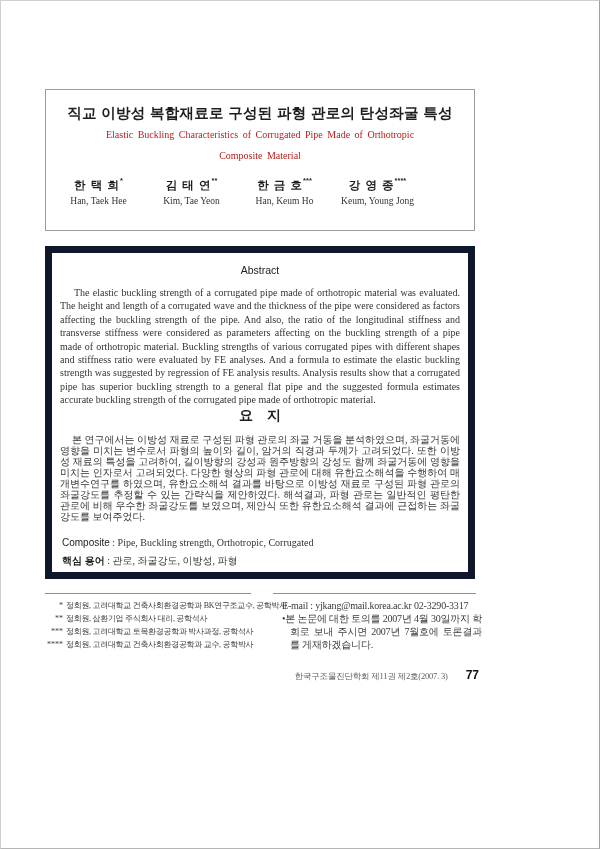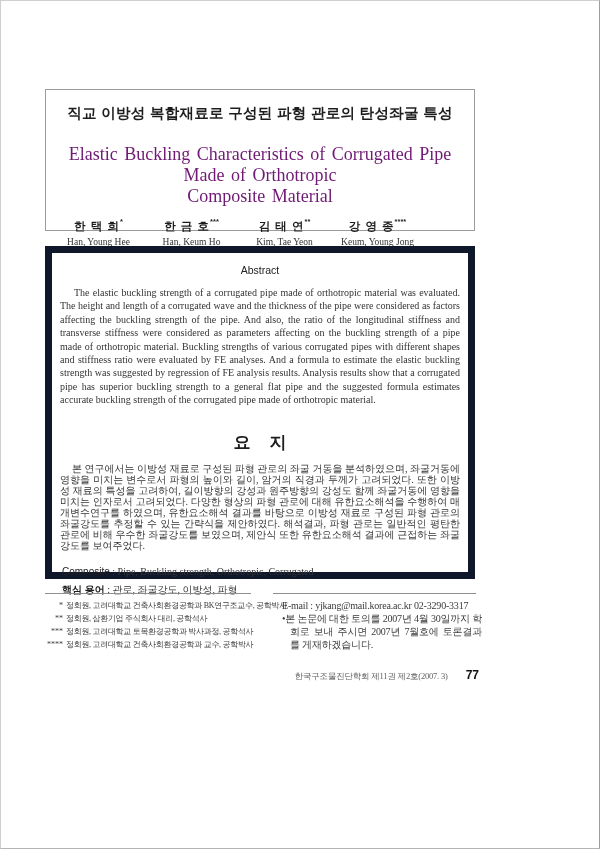--- a/index.html
+++ b/index.html
@@ -28,25 +28,25 @@
   }
   .title-ko {
     margin-top:14px;
     font-family:"Liberation Sans", sans-serif;
     font-weight:bold;
     font-size:14.5px;
     letter-spacing:0.3px;
     color:#1d1d1d;
   }
   .title-en {
-    margin-top:21px;
-    font-size:18px;
+    margin-top:1px;
+    font-size:10px;
     line-height:21px;
     word-spacing:2px;
-    color:#701a75;
+    color:#b91c1c;
   }
   .authors {
     margin:12px auto 0 6px;
     width:372px;
     display:flex;
     justify-content:flex-end;
   }
   .author { width:93px; text-align:center; }
   .author .ko {
     font-family:"Liberation Sans", sans-serif;
@@ -78,25 +78,24 @@
   }
   .abs-body {
     margin:10px 8px 0 8px;
     font-size:10px;
     line-height:13.4px;
     text-align:justify;
     text-indent:14px;
     color:#333;
   }
   .yoji-heading {
-    margin-top:24px;
     text-align:center;
-    font-family:Liberation Sans, sans-serif;
-    font-weight:bold;
-    font-size:17px;
+    font-family:Liberation Serif, serif;
+    font-weight:bold;
+    font-size:14px;
     white-space:pre;
     color:#1d1d1d;
   }
   .yoji-body {
     margin:9px 8px 0 8px;
     font-size:10px;
     line-height:11px;
     text-align:justify;
     text-indent:12px;
     color:#333;
@@ -152,29 +151,29 @@
 
   <div class="title-box">
     <div class="title-ko">직교 이방성 복합재료로 구성된 파형 관로의 탄성좌굴 특성</div>
     <div class="title-en">
       <div>Elastic Buckling Characteristics of Corrugated Pipe Made of Orthotropic</div>
       <div>Composite Material</div>
     </div>
     <div class="authors">
       <div class="author">
         <div class="ko"><span>한 택 희</span><sup>*</sup></div>
-        <div class="en">Han, Young Hee</div>
+        <div class="en">Han, Taek Hee</div>
+      </div>
+      <div class="author">
+        <div class="ko"><span>김 태 연</span><sup>**</sup></div>
+        <div class="en">Kim, Tae Yeon</div>
       </div>
       <div class="author">
         <div class="ko"><span>한 금 호</span><sup>***</sup></div>
         <div class="en">Han, Keum Ho</div>
-      </div>
-      <div class="author">
-        <div class="ko"><span>김 태 연</span><sup>**</sup></div>
-        <div class="en">Kim, Tae Yeon</div>
       </div>
       <div class="author">
         <div class="ko"><span>강 영 종</span><sup>****</sup></div>
         <div class="en">Keum, Young Jong</div>
       </div>
     </div>
   </div>
 
   <div class="abstract-box">
     <div class="abs-heading">Abstract</div>

